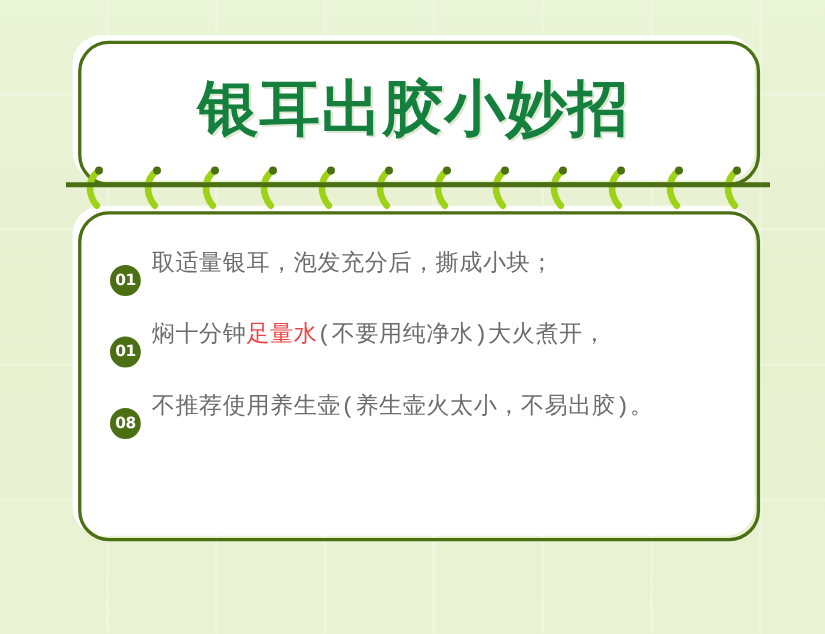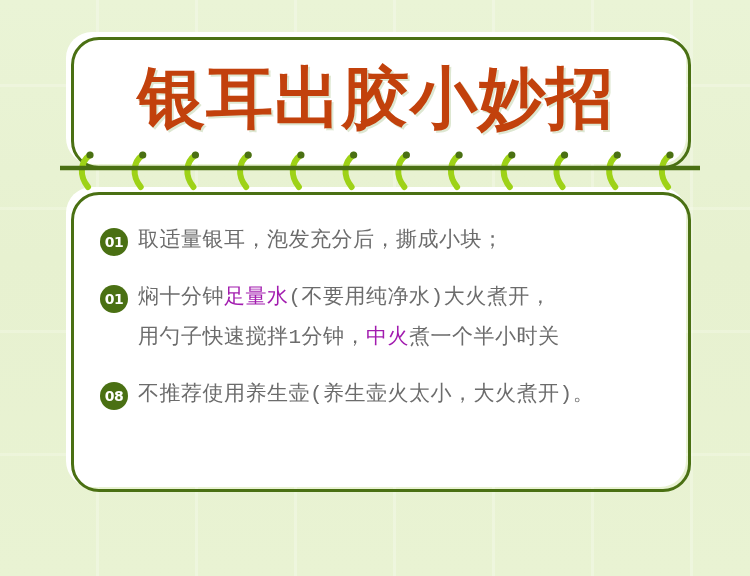--- a/index.html
+++ b/index.html
@@ -64,23 +64,23 @@
     width:620px;
     height:132px;
     display:flex;
     align-items:center;
     justify-content:center;
     z-index:3;
   }
 
   #title-text {
     font-family:"DejaVu Sans","Liberation Sans",sans-serif;
-    font-size:67px;
+    font-size:55px;
     font-weight:bold;
-    color:#c2410c;
+    color:#15803d;
     letter-spacing:1px;
     line-height:1;
     white-space:nowrap;
     text-shadow:2px 2px 0 rgba(120,160,70,0.25);
   }
 
   
   #spiral-binding {
     position:absolute;
     left:60px;
@@ -119,32 +119,32 @@
     height:28px;
     border-radius:50%;
     background:#4a7013;
     color:#ffffff;
     font-size:14px;
     font-weight:bold;
     font-family:"DejaVu Sans","Liberation Sans",sans-serif;
     display:flex;
     align-items:center;
     justify-content:center;
-    margin-top:7px;
+    margin-top:20px;
     letter-spacing:-0.5px;
   }
 
   .step-text {
     font-family:Liberation Mono, monospace;
     font-size:21px;
     line-height:40px;
     color:#6c6c6c;
     letter-spacing:0.5px;
   }
-  .step-text .hl { color:#a21caf; }
+  .step-text .hl { color:#ef4444; }
 </style>
 </head>
 <body>
 
 <div id="page-bg"></div>
 
 <div class="card" id="title-card">
   <div id="title-text">银耳出胶小妙招</div>
 </div>
 
@@ -183,23 +183,22 @@
       <div class="step-row">
         <div class="step-badge">01</div>
         <div class="step-text">
           <div><span>取适量银耳，泡发充分后，撕成小块；</span></div>
         </div>
       </div>
       <div class="step-row">
         <div class="step-badge">01</div>
         <div class="step-text">
           <div><span>焖十分钟</span><span class="hl">足量水</span><span>(不要用纯净水)大火煮开，</span></div>
-          <div><span>用勺子快速搅拌1分钟，</span><span class="hl">中火</span><span>煮一个半小时关</span></div>
         </div>
       </div>
       <div class="step-row">
         <div class="step-badge">08</div>
         <div class="step-text">
-          <div><span>不推荐使用养生壶(养生壶火太小，大火煮开)。</span></div>
+          <div><span>不推荐使用养生壶(养生壶火太小，不易出胶)。</span></div>
         </div>
       </div>
     </div>
 </div>
 
 </body></html>

